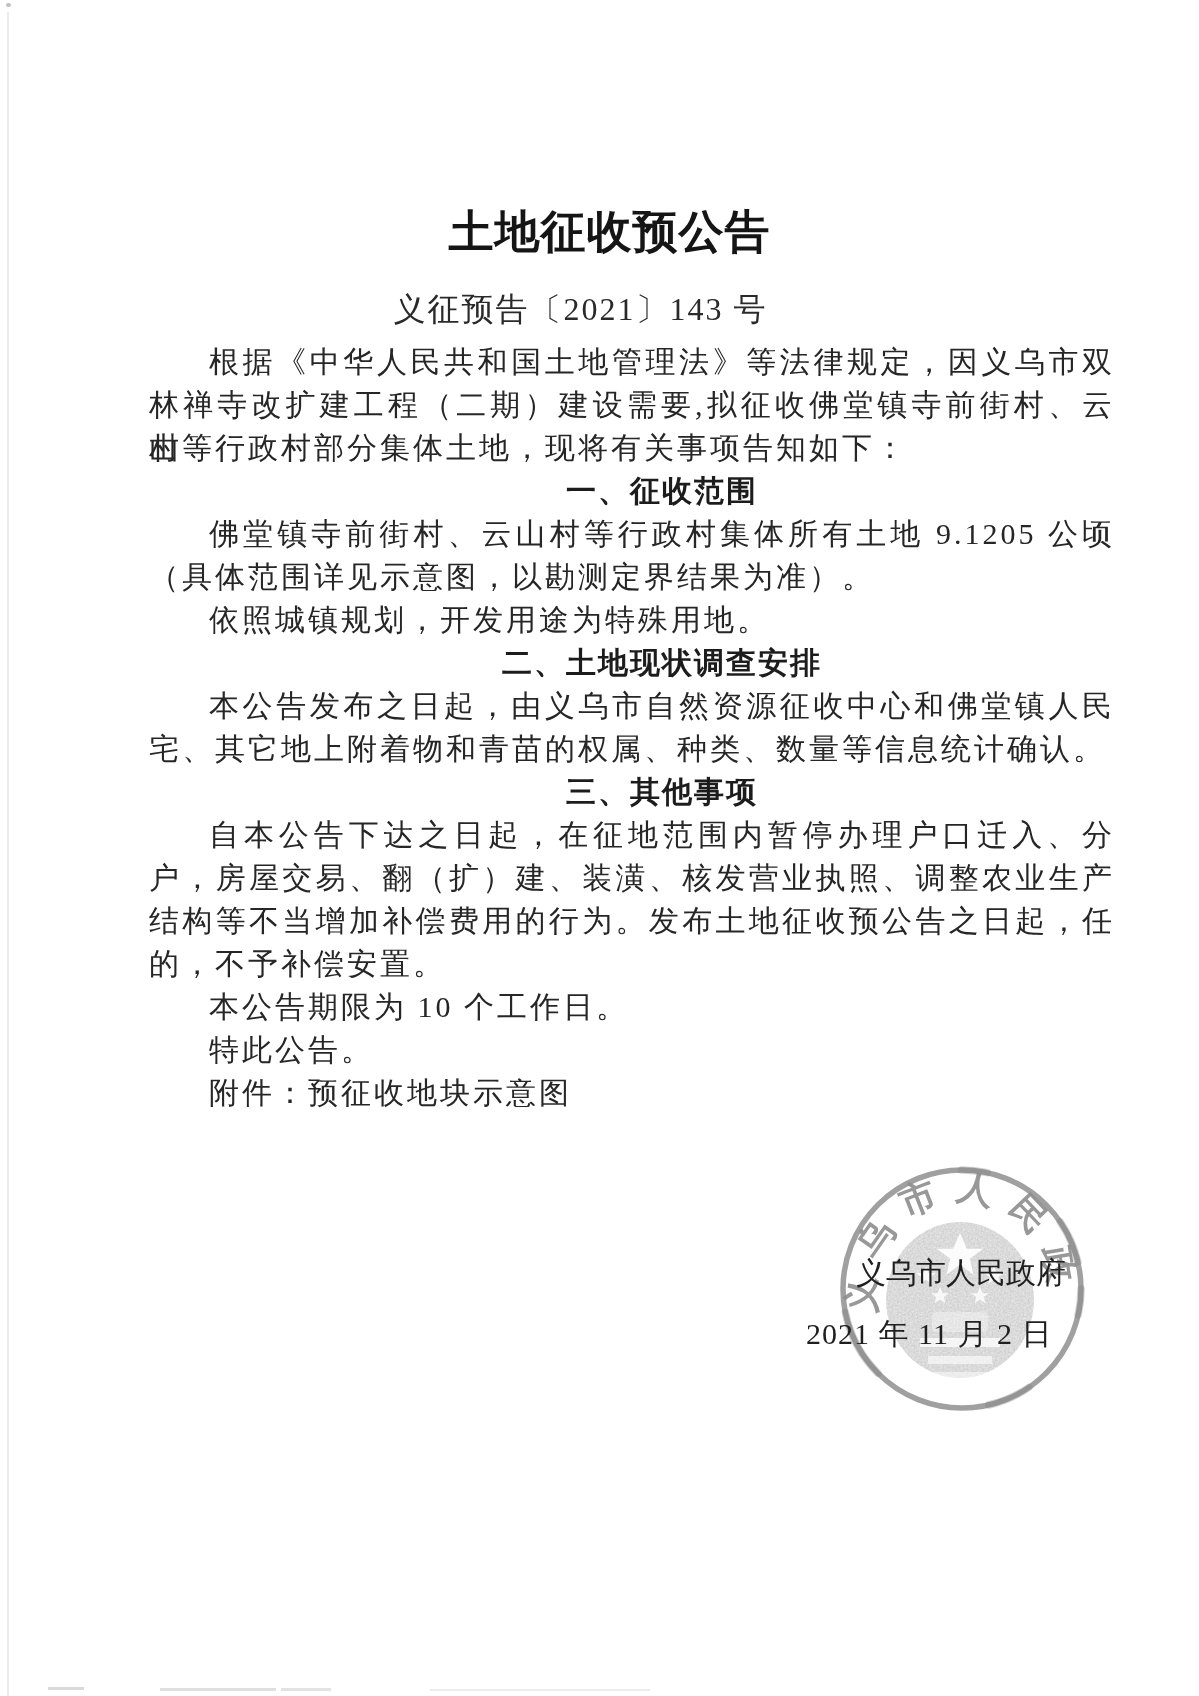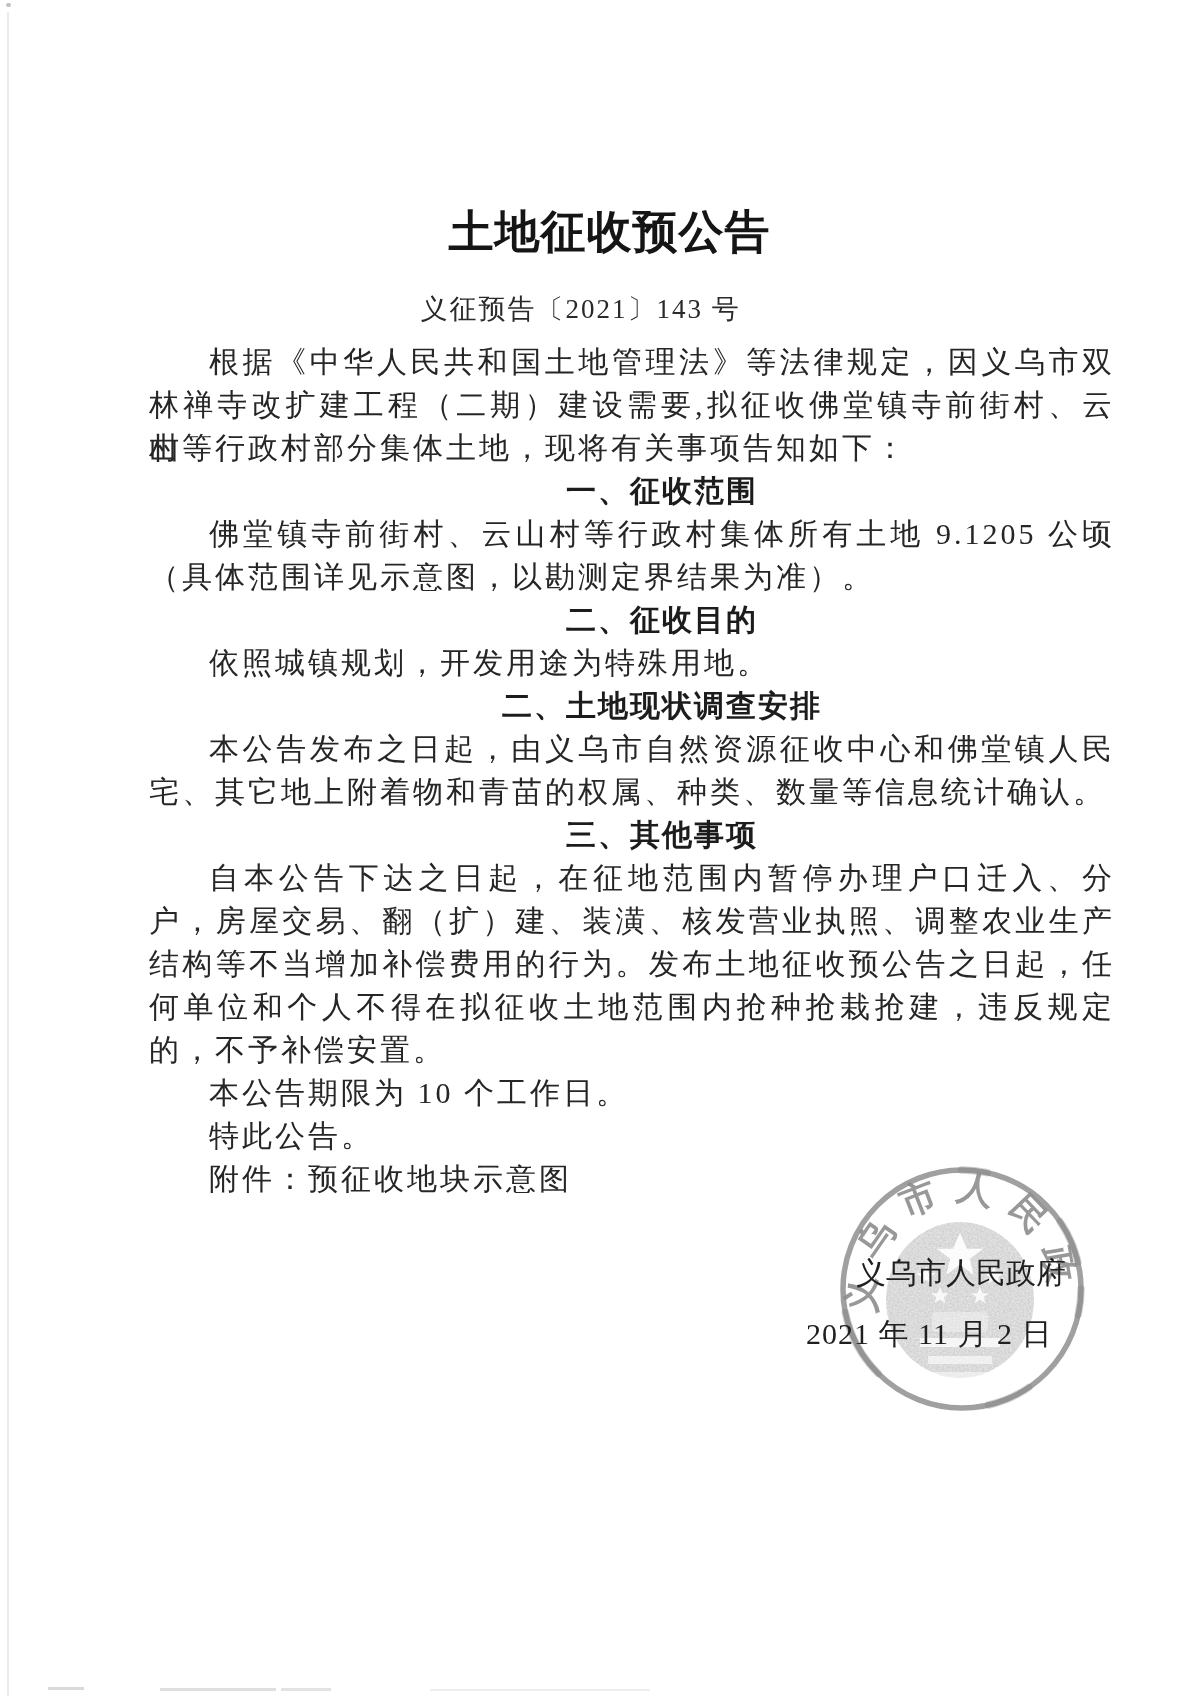--- a/index.html
+++ b/index.html
@@ -13,21 +13,21 @@
   }
   .title{
     position:absolute;top:204px;left:0;width:1199px;
     text-align:center;padding-left:20px;box-sizing:border-box;
     font-size:45px;font-weight:bold;color:#151515;
     letter-spacing:1px;line-height:56px;font-family:Liberation Serif, serif;
   }
   .docno{
     position:absolute;top:291px;left:0;width:1157px;
     text-align:center;padding-left:4px;box-sizing:border-box;
-    font-size:27px;color:#2a2a2a;letter-spacing:2px;line-height:36px;
+    font-size:32px;color:#2a2a2a;letter-spacing:2px;line-height:36px;
   }
   .body{
     position:absolute;top:340px;left:149px;width:966px;
     font-size:30px;color:#262626;
   }
   .body .line{
     height:43px;line-height:43px;
     letter-spacing:3px;
     white-space:nowrap;
   }
@@ -68,30 +68,28 @@
 
   <div class="docno">义征预告〔2021〕143 号</div>
 
   <div class="body">
       <div class="line indent fill">根据《中华人民共和国土地管理法》等法律规定，因义乌市双</div>
       <div class="line fill">林禅寺改扩建工程（二期）建设需要,拟征收佛堂镇寺前街村、云山</div>
       <div class="line">村等行政村部分集体土地，现将有关事项告知如下：</div>
       <div class="heading">一、征收范围</div>
       <div class="line indent fill">佛堂镇寺前街村、云山村等行政村集体所有土地 9.1205 公顷</div>
       <div class="line">（具体范围详见示意图，以勘测定界结果为准）。</div>
-      <div class="heading">二、征收目的</div>
       <div class="line indent">依照城镇规划，开发用途为特殊用地。</div>
       <div class="heading">二、土地现状调查安排</div>
       <div class="line indent fill">本公告发布之日起，由义乌市自然资源征收中心和佛堂镇人民</div>
       <div class="line">宅、其它地上附着物和青苗的权属、种类、数量等信息统计确认。</div>
       <div class="heading">三、其他事项</div>
       <div class="line indent fill">自本公告下达之日起，在征地范围内暂停办理户口迁入、分</div>
       <div class="line fill">户，房屋交易、翻（扩）建、装潢、核发营业执照、调整农业生产</div>
       <div class="line fill">结构等不当增加补偿费用的行为。发布土地征收预公告之日起，任</div>
-      <div class="line fill">何单位和个人不得在拟征收土地范围内抢种抢栽抢建，违反规定</div>
       <div class="line">的，不予补偿安置。</div>
       <div class="line indent">本公告期限为 10 个工作日。</div>
       <div class="line indent">特此公告。</div>
       <div class="line indent">附件：预征收地块示意图</div>
     </div>
 
   <div class="sig-issuer">义乌市人民政府</div>
   <div class="sig-date">2021 年 11 月 2 日</div>
 
   <svg class="seal" width="260" height="262" viewBox="0 0 260 262">

